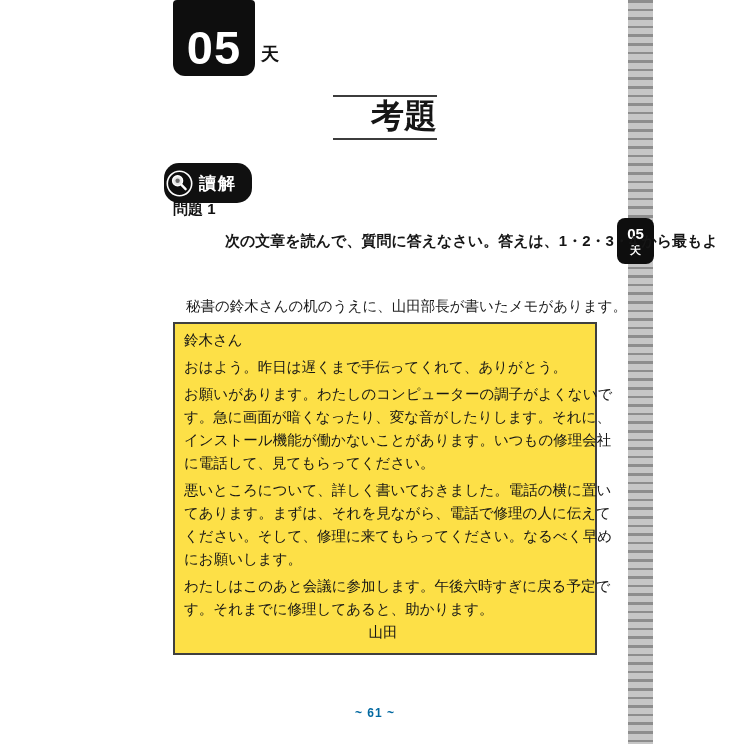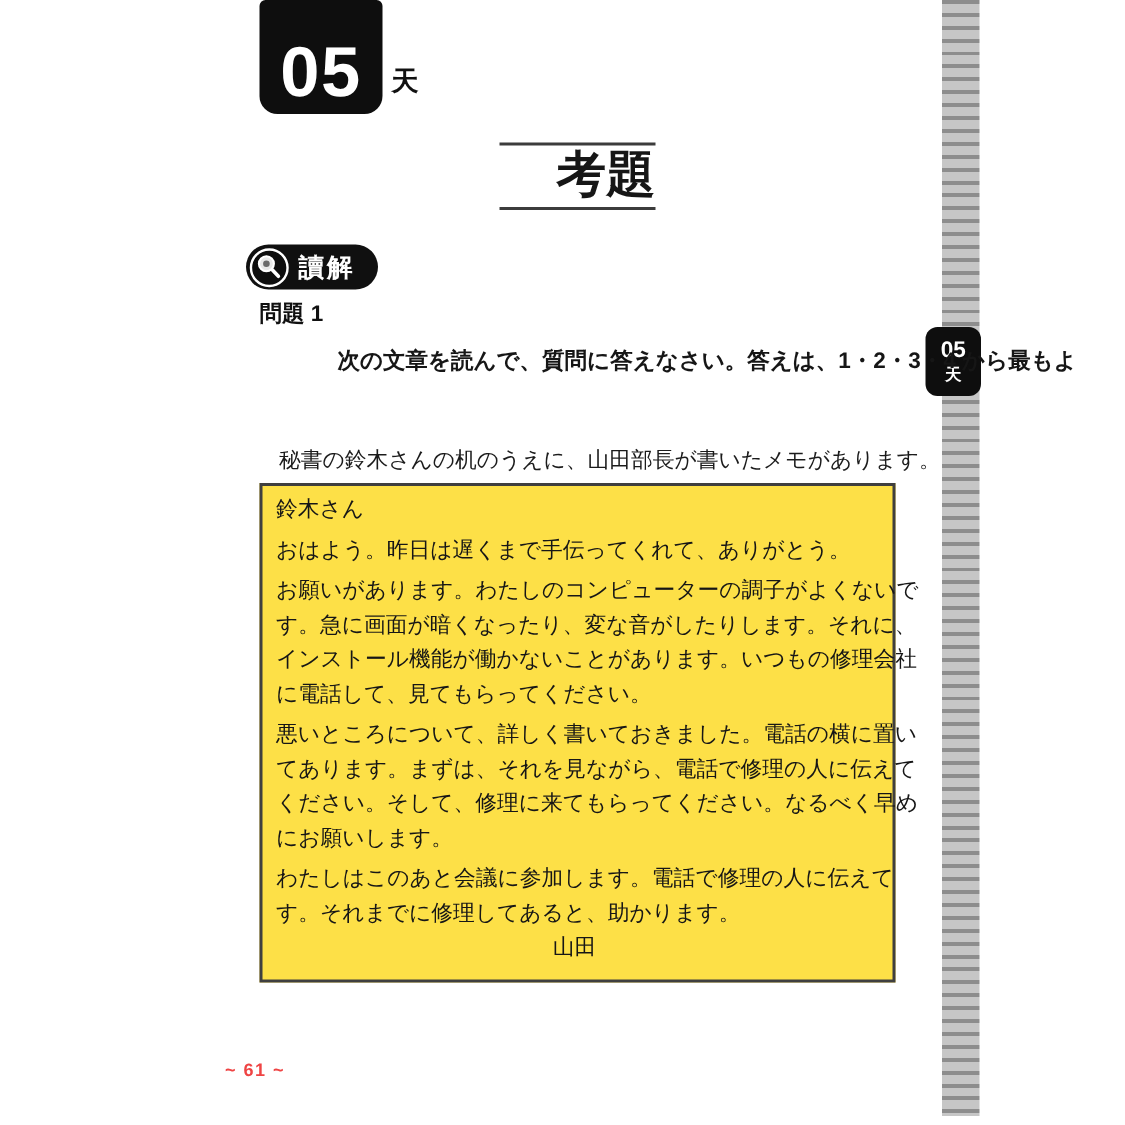--- a/index.html
+++ b/index.html
@@ -46,21 +46,21 @@
   
   .title-block {
     position:absolute; left:333px; top:95px; width:104px;
     border-top:2.5px solid #3c3c3c; border-bottom:2.5px solid #3c3c3c;
     text-align:right; padding:2px 0 4px 0;
   }
   .title-block .title { font-size:33px; font-weight:bold; color:#161616; line-height:1.05; }
 
   
   .badge {
-    position:absolute; left:164px; top:163px; height:30px;
+    position:absolute; left:164px; top:163px; height:40px;
     background:#101010; border-radius:15px;
     display:flex; align-items:center; padding:0 15px 0 2px;
   }
   .badge svg { width:27px; height:27px; display:block; }
   .badge .label { color:#ffffff; font-size:17px; font-weight:bold; margin-left:6px; letter-spacing:2px; }
 
   .problem { position:absolute; left:173px; top:200px; font-size:15px; font-weight:bold; color:#111; }
 
   .instructions {
     position:absolute; left:173px; top:229px; width:445px;
@@ -81,22 +81,22 @@
     border:2px solid #3f3f3f; box-sizing:border-box; background:#fde047;
     font-family:"Liberation Serif", serif;
     font-size:14.5px; color:#161616; padding:5px 9px 0 9px;
   }
   .memo .para { margin-top:4px; }
   .memo .para:first-child { margin-top:0; }
   .memo .mline { line-height:23px; white-space:nowrap; }
   .memo .sig { text-align:center; line-height:23px; padding-right:4px; }
 
   .pagenum {
-    position:absolute; left:150px; top:706px; width:450px; 
-    font-size:12px; font-weight:bold; color:#ef4444; letter-spacing:1px;
+    position:absolute; left:150px; top:706px; width:450px; text-align:center;
+    font-size:12px; font-weight:bold; color:#0369a1; letter-spacing:1px;
   }
 </style>
 </head>
 <body>
 
 <div class="page">
 
   <div class="band"></div>
 
   <div class="side-tab">
@@ -144,21 +144,21 @@
       <div class="mline">インストール機能が働かないことがあります。いつもの修理会社</div>
       <div class="mline">に電話して、見てもらってください。</div>
     </div>
     <div class="para">
       <div class="mline">悪いところについて、詳しく書いておきました。電話の横に置い</div>
       <div class="mline">てあります。まずは、それを見ながら、電話で修理の人に伝えて</div>
       <div class="mline">ください。そして、修理に来てもらってください。なるべく早め</div>
       <div class="mline">にお願いします。</div>
     </div>
     <div class="para">
-      <div class="mline">わたしはこのあと会議に参加します。電話で修理の人に伝えて</div>
+      <div class="mline">わたしはこのあと会議に参加します。午後六時すぎに戻る予定で</div>
       <div class="mline">す。それまでに修理してあると、助かります。</div>
     </div>
     <div class="sig">山田</div>
   </div>
 
   <div class="pagenum">~ 61 ~</div>
 
 </div>
 
 </body></html>

